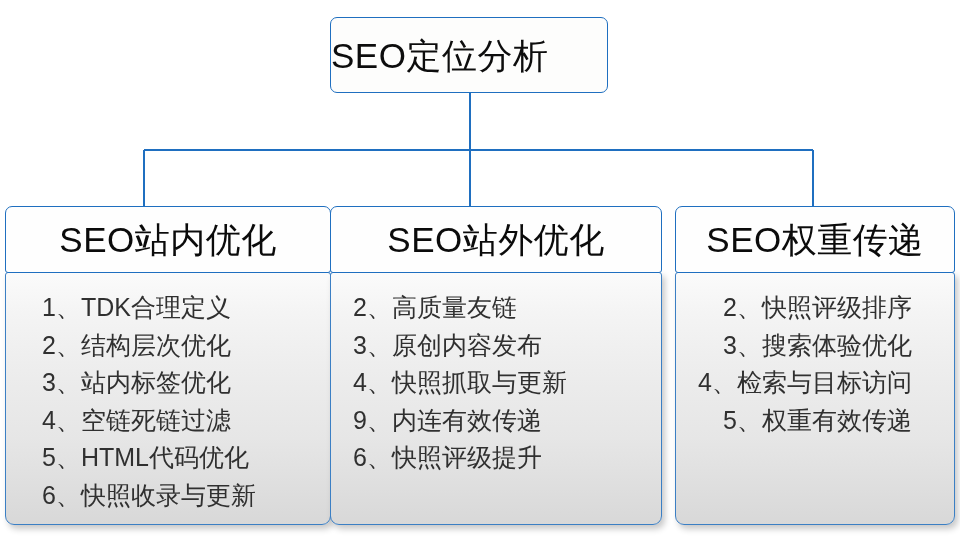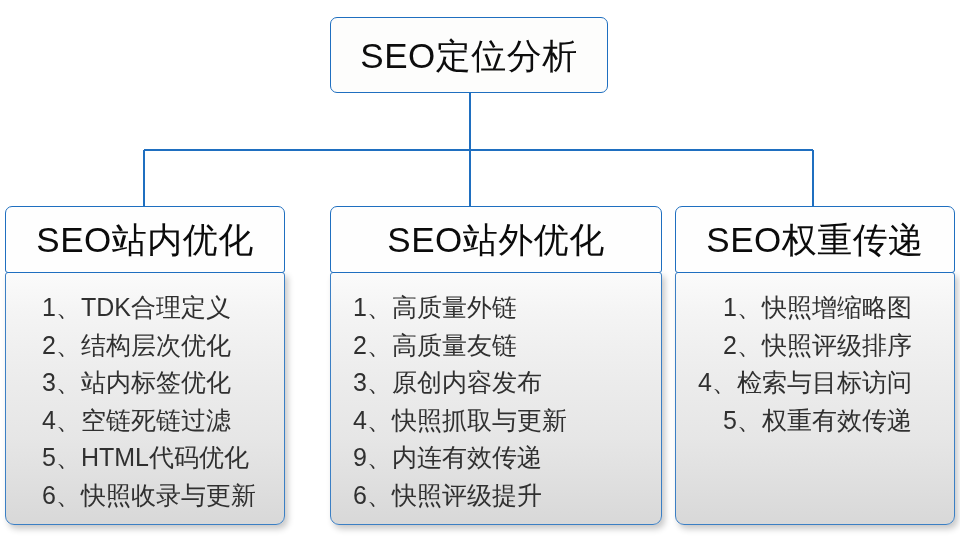--- a/index.html
+++ b/index.html
@@ -37,36 +37,36 @@
     left: 330px;
     top: 17px;
     width: 278px;
     height: 76px;
     box-sizing: border-box;
     border: 1.6px solid #1f6fc0;
     border-radius: 7px;
     background: #fdfdfc;
     display: flex;
     align-items: center;
-    justify-content: center;
+    justify-content: flex-start;
   }
   .root-label {
     font-size: 35px;
     line-height: 1;
     color: #0d0d0d;
     letter-spacing: 0.5px;
     white-space: nowrap;
   }
 
   
   .column {
     position: absolute;
     top: 206px;
   }
-  .col-0 { left: 5px;   width: 280px; }
+  .col-0 { left: 5px;   width: 326px; }
   .col-1 { left: 330px; width: 332px; }
   .col-2 { left: 675px; width: 280px; text-align: right; }
 
   .col-head {
     box-sizing: border-box;
     height: 67px;
     border: 1.6px solid #1f6fc0;
     border-radius: 7px 7px 3px 3px;
     background: #fefefe;
     display: flex;
@@ -152,37 +152,36 @@
       </ul>
     </div>
   </div>
 
   <div class="column col-1">
     <div class="col-head">
       <span class="col-head-label">SEO站外优化</span>
     </div>
     <div class="col-body">
       <ul class="col-items">
-        <li class="col-item">1、高质量外链</li>
         <li class="col-item">2、高质量友链</li>
         <li class="col-item">3、原创内容发布</li>
         <li class="col-item">4、快照抓取与更新</li>
         <li class="col-item">9、内连有效传递</li>
         <li class="col-item">6、快照评级提升</li>
       </ul>
     </div>
   </div>
 
   <div class="column col-2">
     <div class="col-head">
       <span class="col-head-label">SEO权重传递</span>
     </div>
     <div class="col-body">
       <ul class="col-items">
-        <li class="col-item">1、快照增缩略图</li>
         <li class="col-item">2、快照评级排序</li>
+        <li class="col-item">3、搜索体验优化</li>
         <li class="col-item">4、检索与目标访问</li>
         <li class="col-item">5、权重有效传递</li>
       </ul>
     </div>
   </div>
 
 </div>
 
 </body></html>

